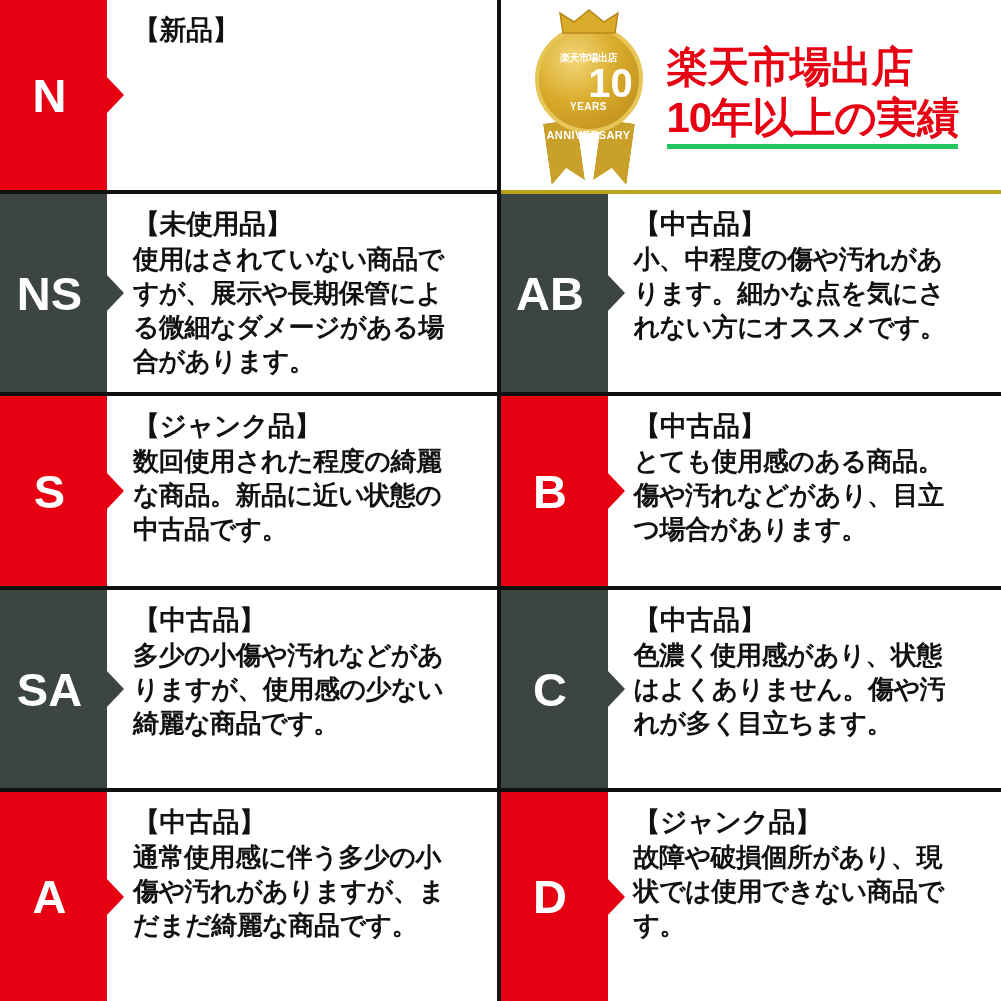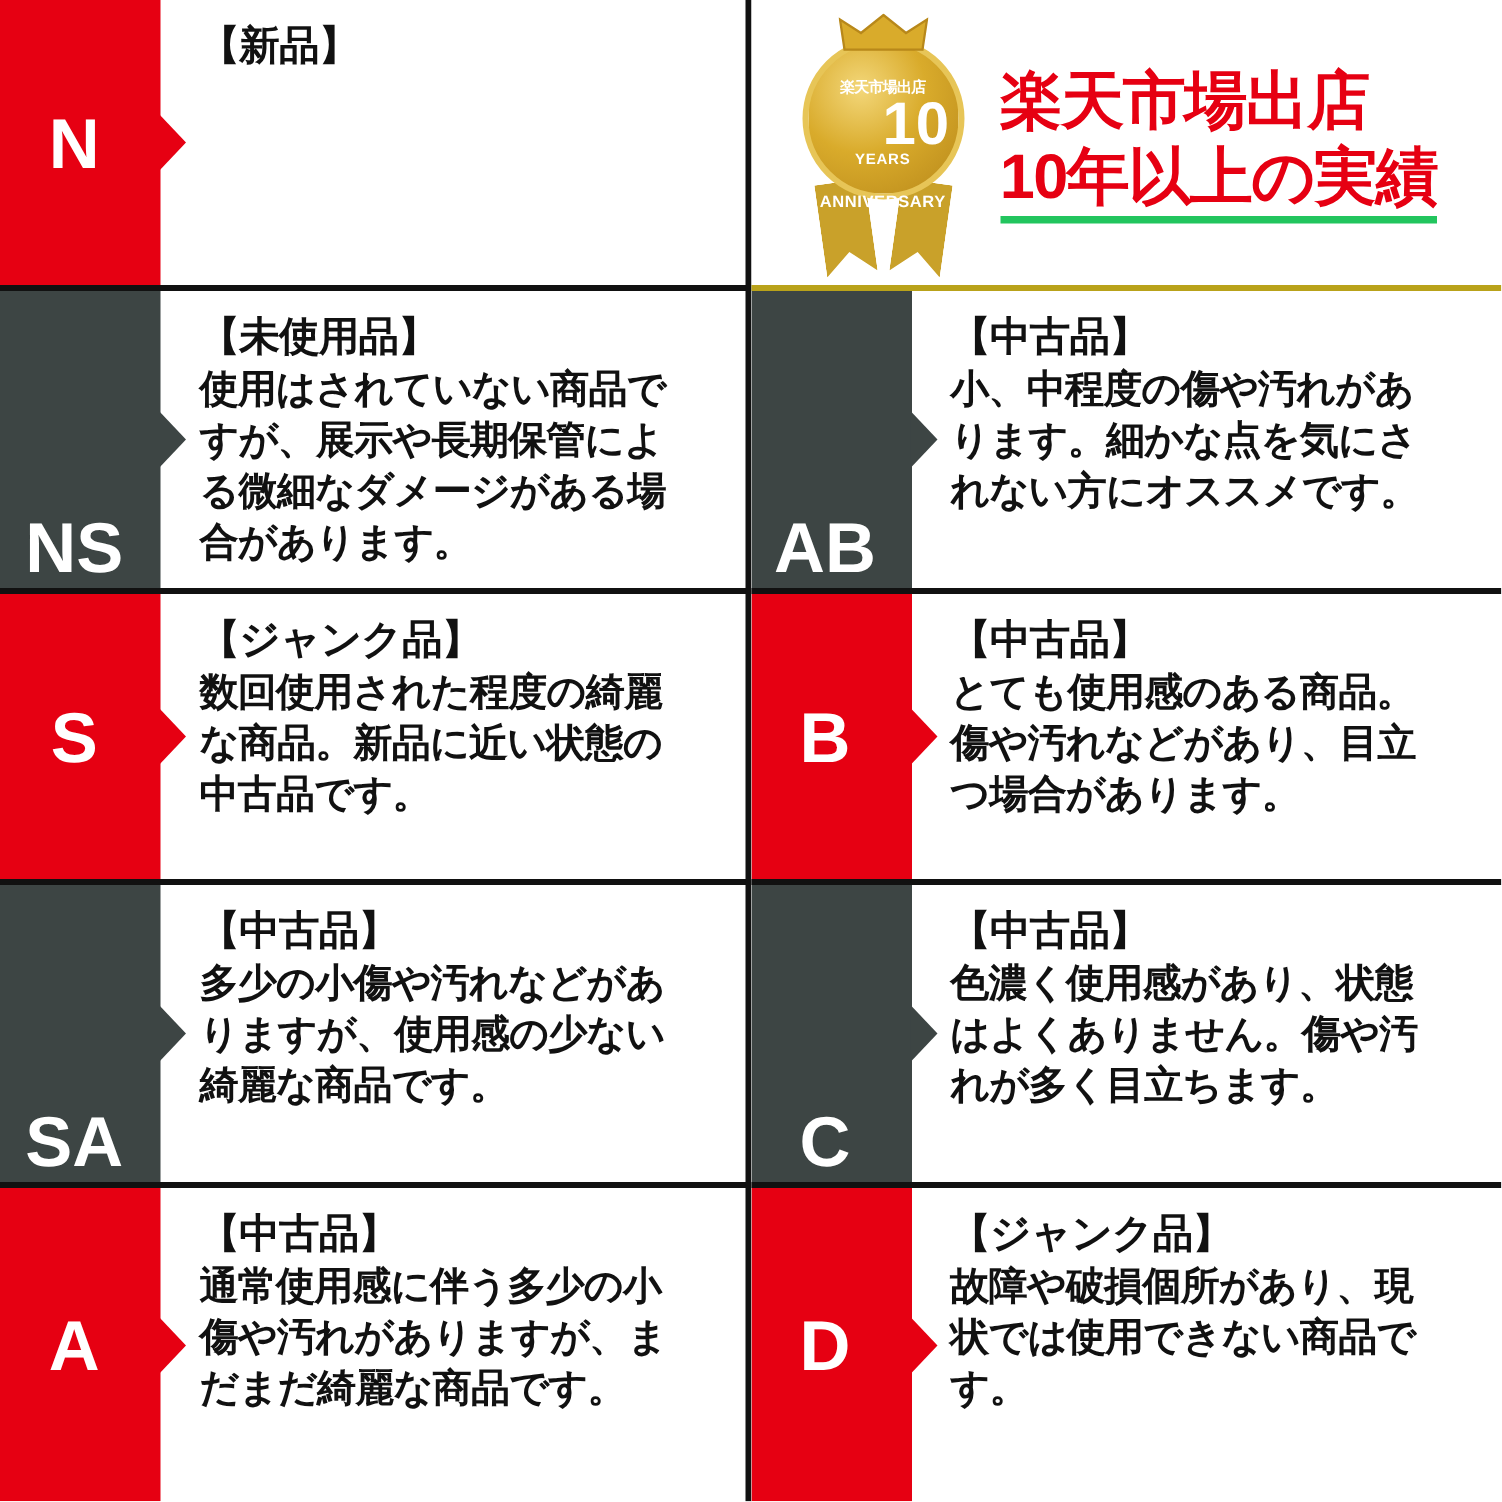--- a/index.html
+++ b/index.html
@@ -47,21 +47,21 @@
     display: flex;
     align-items: center;
     justify-content: center;
     color: #ffffff;
     font-size: 47px;
     font-weight: bold;
     letter-spacing: 0px;
     box-sizing: border-box;
   }
   .grade.red { background: #e60012; }
-  .grade.gray { background: #3d4544; align-items: flex-end; }
+  .grade.gray { background: #3d4544; }
   .grade .label {
     position: relative;
     z-index: 2;
     transform: translateX(-4px);
   }
   
   .grade .arrow {
     position: absolute;
     right: -17px;
     top: 50%;

